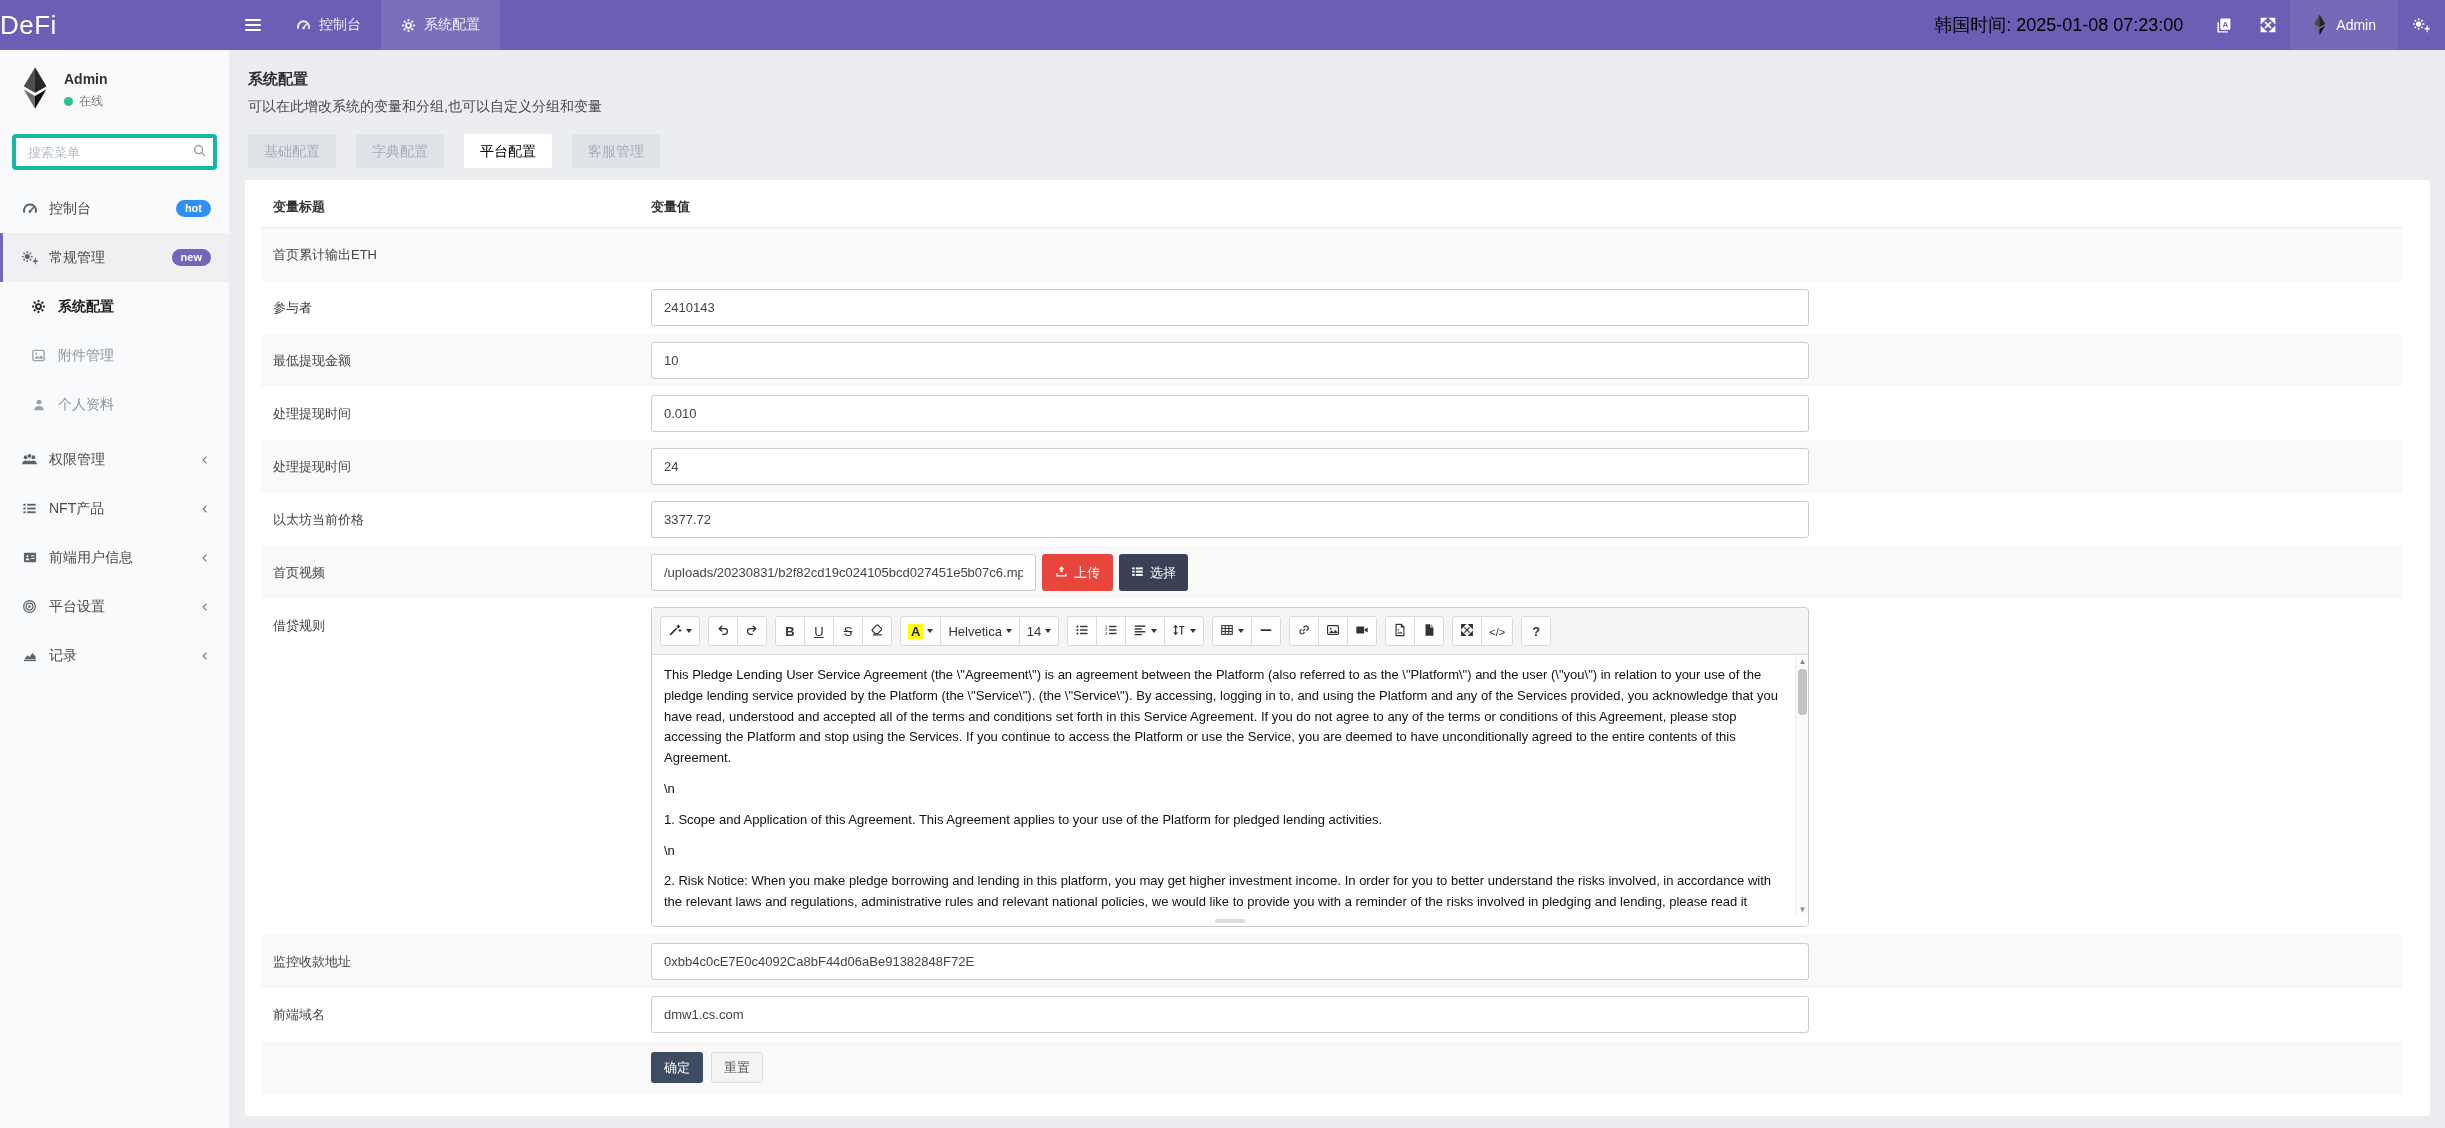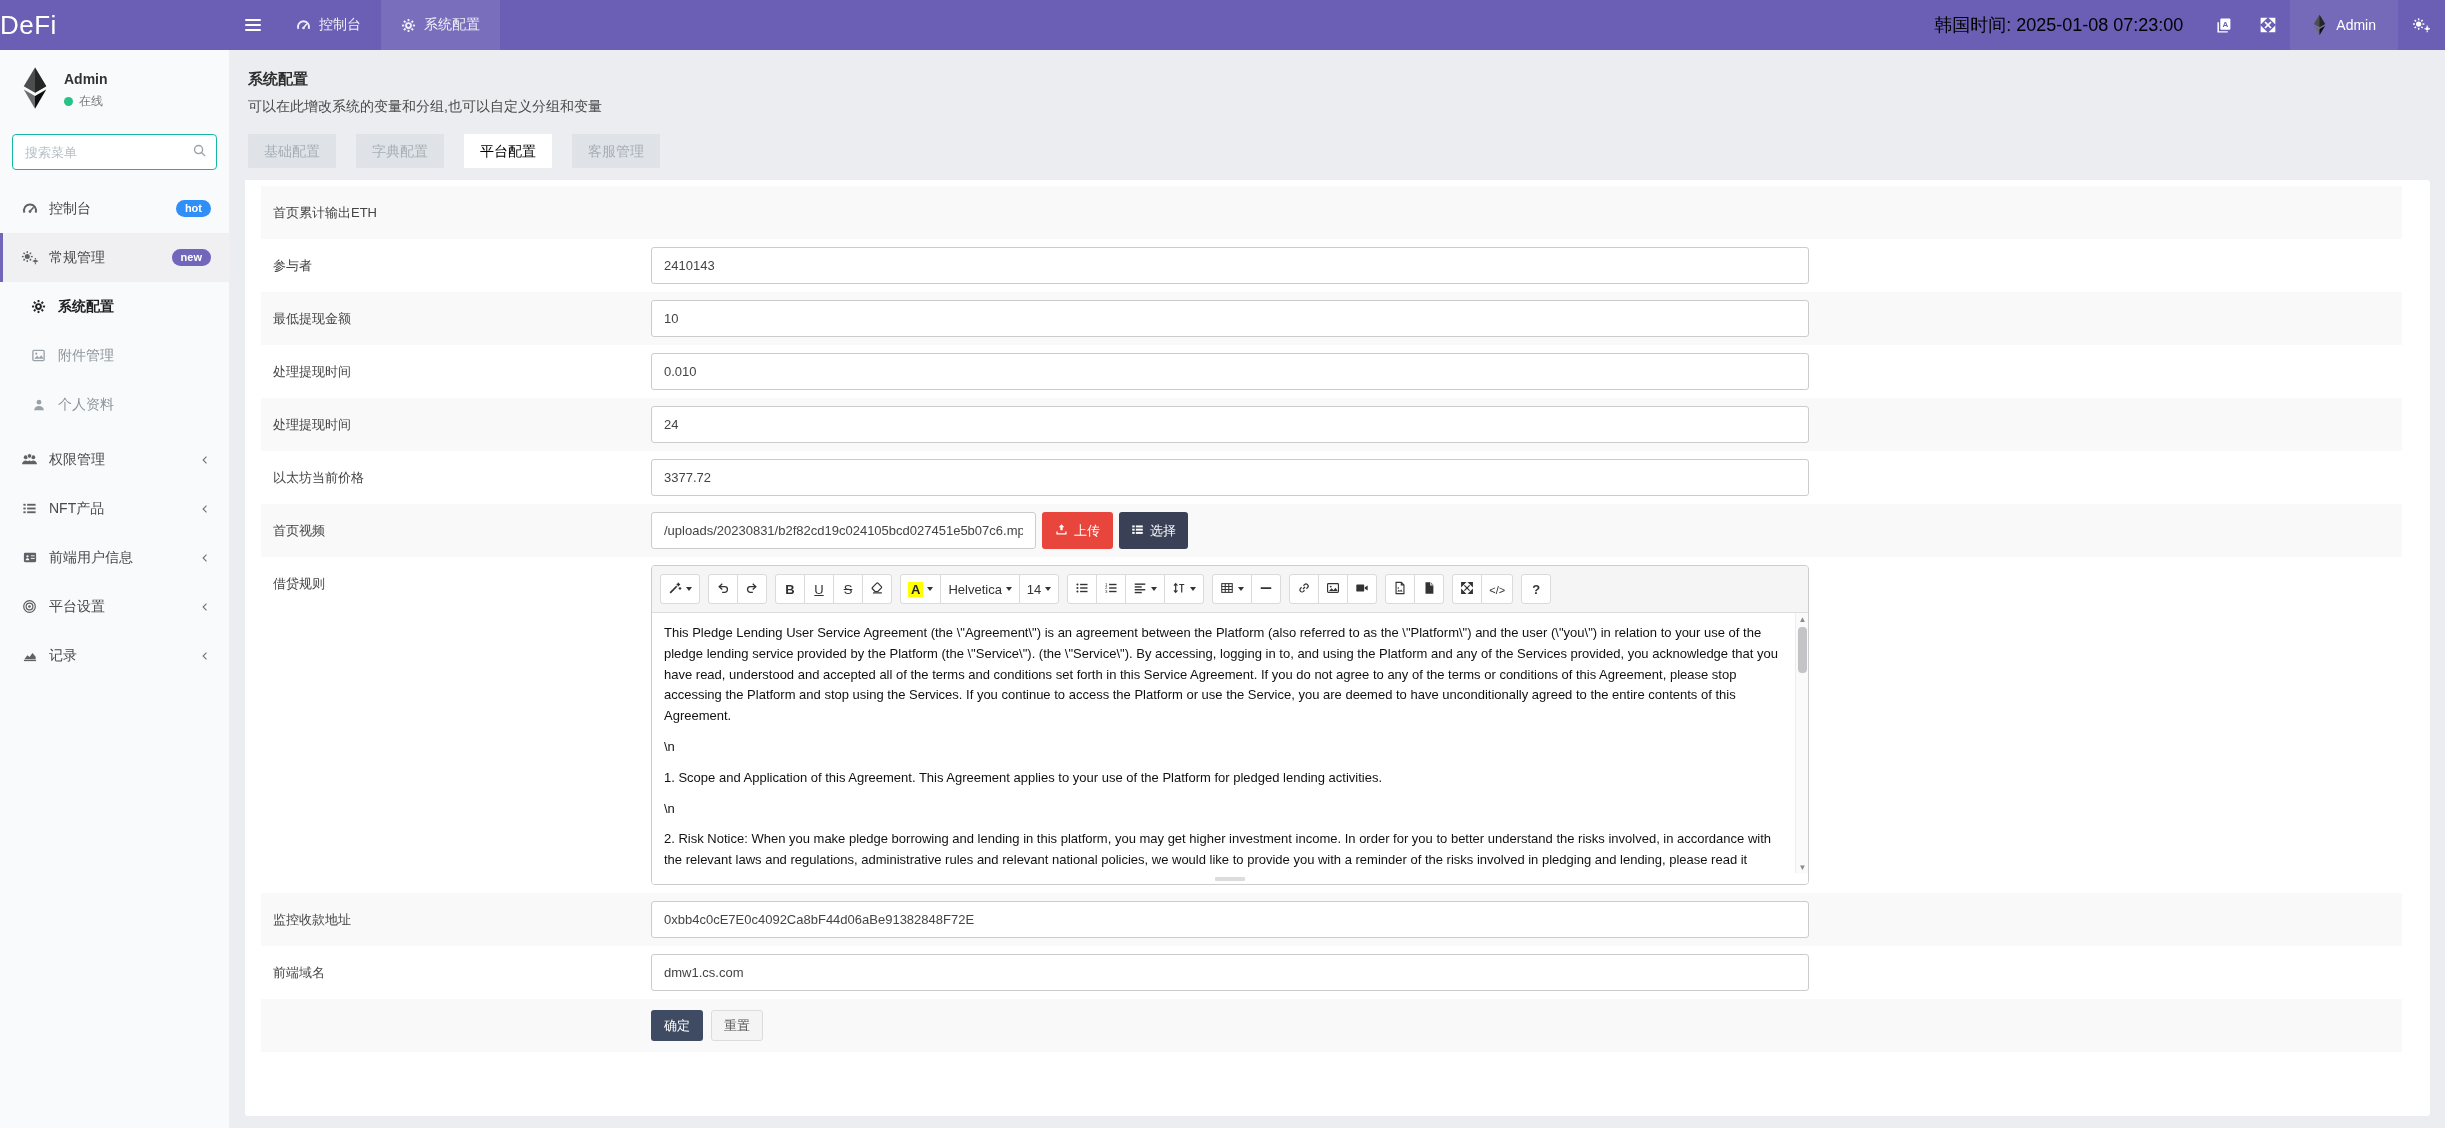--- a/index.html
+++ b/index.html
@@ -28,21 +28,21 @@
   .wrap { display:flex; height:1078px; }
   .sidebar { width:230px; background:#f9fafb; border-right:1px solid #eceef1; flex:none; }
   .main { flex:1; background:#ebedf0; overflow:hidden; }
 
   
   .user-block { display:flex; align-items:center; gap:14px; padding:16px 14px 12px 20px; }
   .uname { font-size:14px; font-weight:bold; color:#333; margin-bottom:6px; }
   .ustatus { display:flex; align-items:center; gap:6px; font-size:12px; color:#777; }
   .dot { width:9px; height:9px; border-radius:50%; background:#26c286; display:inline-block; }
   .search-box { position:relative; margin:8px 12px 14px; }
-  .search-box input { width:100%; height:36px; border:1px solid #14b8a6; border-radius:4px;
+  .search-box input { width:100%; height:36px; border:4px solid #14b8a6; border-radius:4px;
     background:#fff; padding:0 34px 0 12px; font-size:13px; color:#555;
     font-family:inherit; }
   .search-box input::placeholder { color:#b7bec5; }
   .search-box .sicon { position:absolute; right:10px; top:9px; color:#9aa2aa; }
   .menu { list-style:none; }
   .menu li { display:flex; align-items:center; gap:11px; height:49px; padding:0 18px 0 21px;
     font-size:14px; color:#4a4a4a; cursor:pointer; position:relative; }
   .menu li .micon { width:17px; display:flex; justify-content:center; color:#5d6267; }
   .menu li.active-parent { background:#f0f0f3; }
   .menu li.active-parent::before { content:""; position:absolute; left:0; top:0; bottom:0;
@@ -416,20 +416,24 @@
       <div class="page-sub">可以在此增改系统的变量和分组,也可以自定义分组和变量</div>
     </div>
     <div class="tabs">
       <div class="tab">基础配置</div>
       <div class="tab">字典配置</div>
       <div class="tab active">平台配置</div>
       <div class="tab">客服管理</div>
     </div>
 
     <section class="panel">
+      <div class="thead">
+        <div class="c1">变量标题</div>
+        <div class="c2">变量值</div>
+      </div>
 
       <div class="frow odd">
         <div class="c1">首页累计输出ETH</div>
       </div>
       <div class="frow">
         <div class="c1">参与者</div>
         <div class="c2"><input class="txt" value="2410143" style=""></div>
       </div>
       <div class="frow odd">
         <div class="c1">最低提现金额</div>

